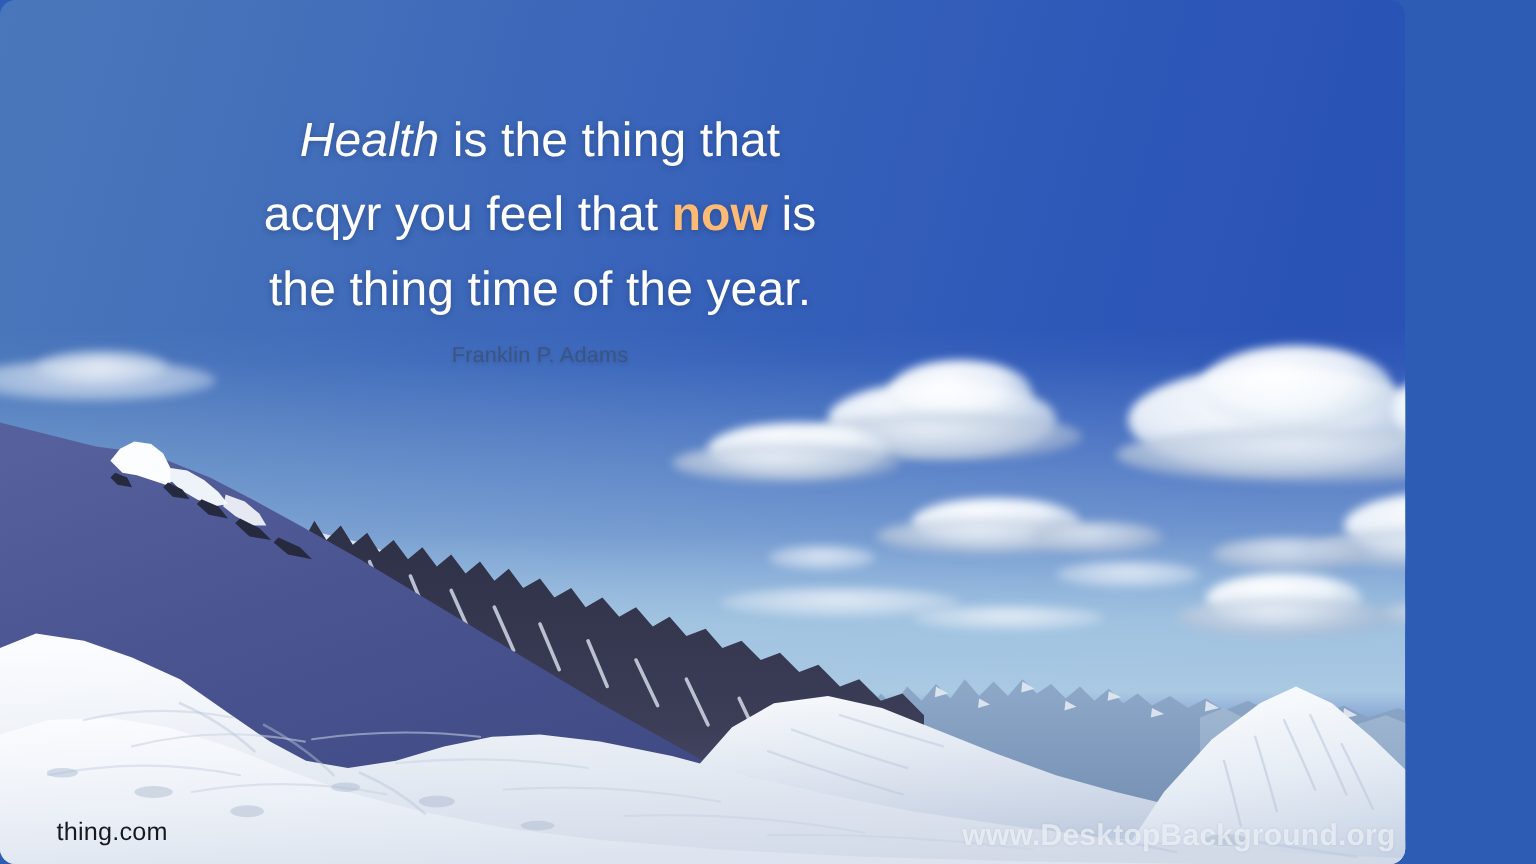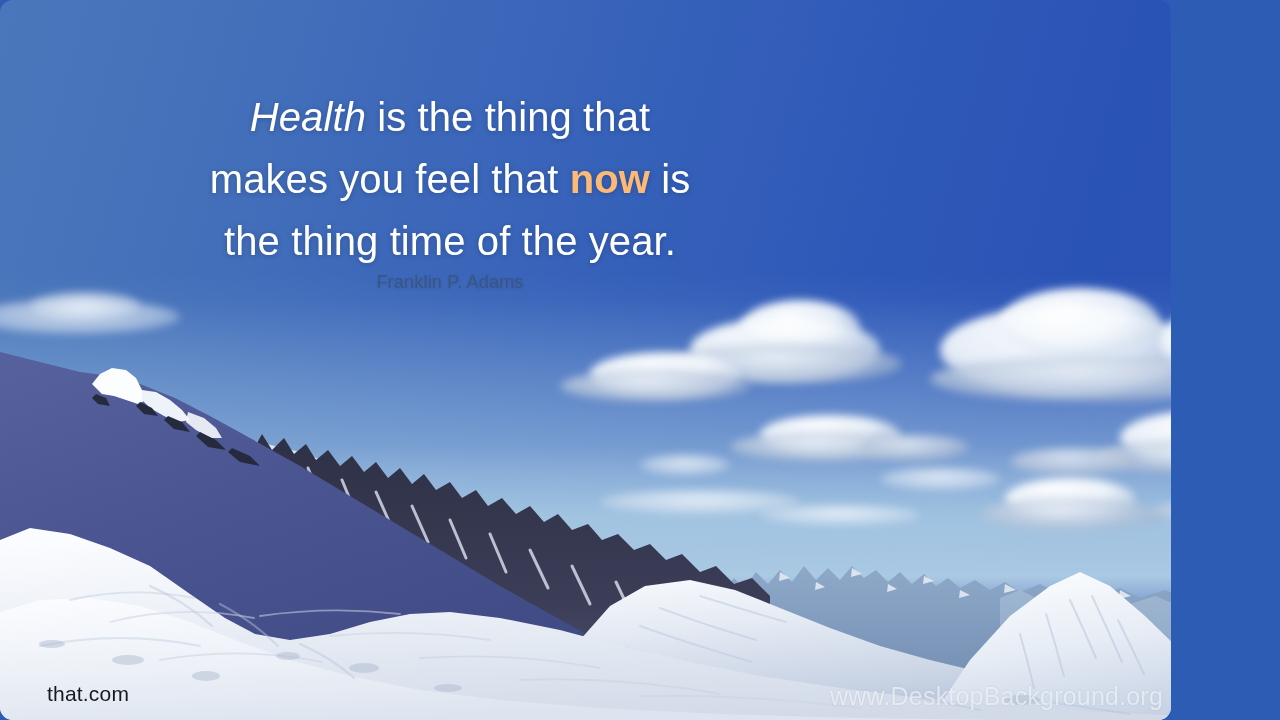--- a/index.html
+++ b/index.html
@@ -91,20 +91,21 @@
   }
   .qline .em {
     font-style:italic;
     font-weight:300;
   }
   .qline .hl {
     color:#fdba74;
     font-weight:700;
   }
   .attrib {
+    margin-top:14px;
     color:#3b5580;
     font-size:18px;
     letter-spacing:0.2px;
     text-shadow:0 1px 3px rgba(30,60,110,0.22);
   }
 
   
   .wm-left {
     position:absolute;
     left:47px; bottom:14px;
@@ -112,21 +113,21 @@
     font-size:21px;
     font-weight:400;
     letter-spacing:0.2px;
     z-index:50;
   }
   .wm-right {
     position:absolute;
     right:8px; bottom:9px;
     color:rgba(255,255,255,0.60);
     font-size:25px;
-    font-weight:400;
+    font-weight:700;
     letter-spacing:0.2px;
     z-index:50;
     text-shadow:0 0 2px rgba(140,160,190,0.35);
   }
 </style>
 </head>
 <body>
 
 <div id="stage">
 
@@ -375,22 +376,22 @@
       <ellipse cx="448" cy="688" rx="14" ry="4"></ellipse>
       <ellipse cx="1022" cy="700" rx="18" ry="5"></ellipse>
     </g>
   </svg>
 
   <div class="quote-block">
     <div class="qline">
       <span class="em">Health</span><span> is the thing that</span>
     </div>
     <div class="qline">
-      <span>makes you feel that </span><span class="hl">now</span><span> is</span>
+      <span>acqyr you feel that </span><span class="hl">now</span><span> is</span>
     </div>
     <div class="qline">the thing time of the year.</div>
     <div class="attrib">Franklin P. Adams</div>
   </div>
 
-  <div class="wm-left">that.com</div>
+  <div class="wm-left">thing.com</div>
   <div class="wm-right">www.DesktopBackground.org</div>
 
 </div>
 
 </body></html>

